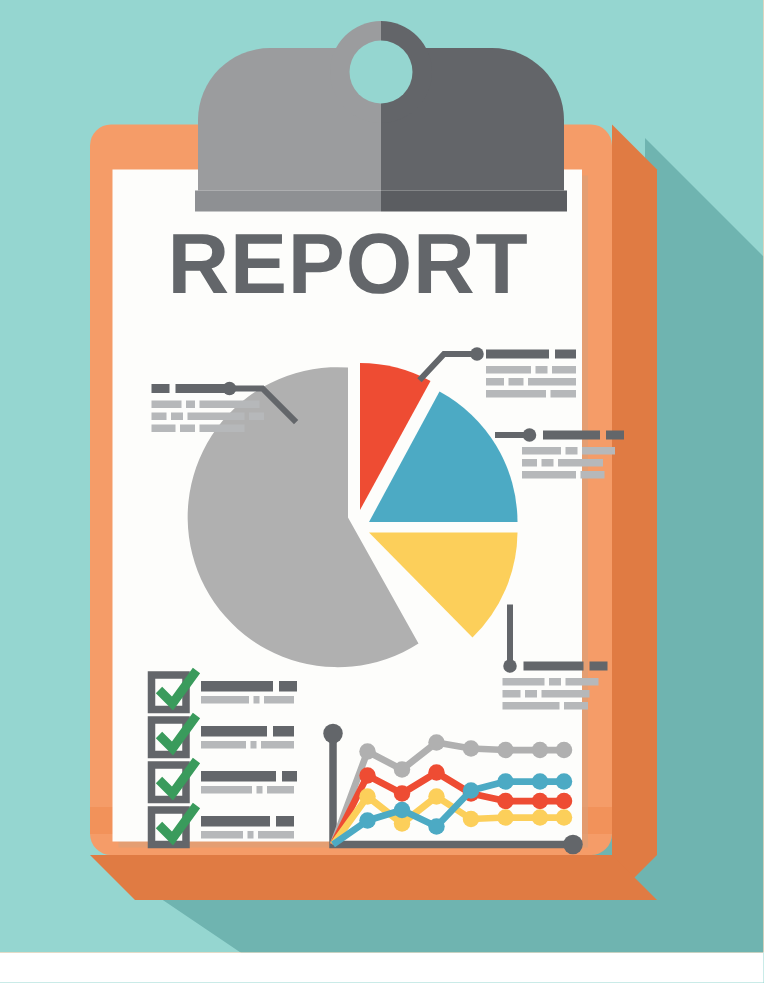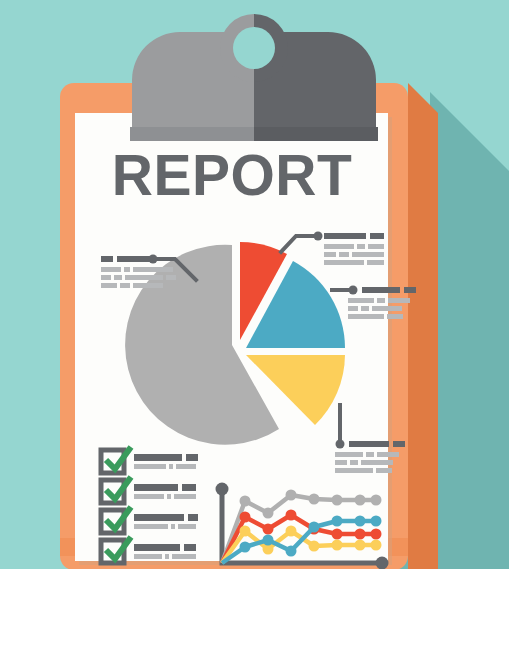--- a/index.html
+++ b/index.html
@@ -6,21 +6,21 @@
     margin: 0;
     padding: 0;
     background: #ffffff;
   }
   body {
     font-family: "Liberation Sans", sans-serif;
   }
   #stage {
     position: relative;
     width: 509px;
-    height: 569px;
+    height: 635px;
     overflow: hidden;
     background: #f97316;
   }
   #stage svg {
     display: block;
   }
   .rpt-title {
     font-family: "Liberation Sans", sans-serif;
     font-weight: bold;
     font-size: 57px;

